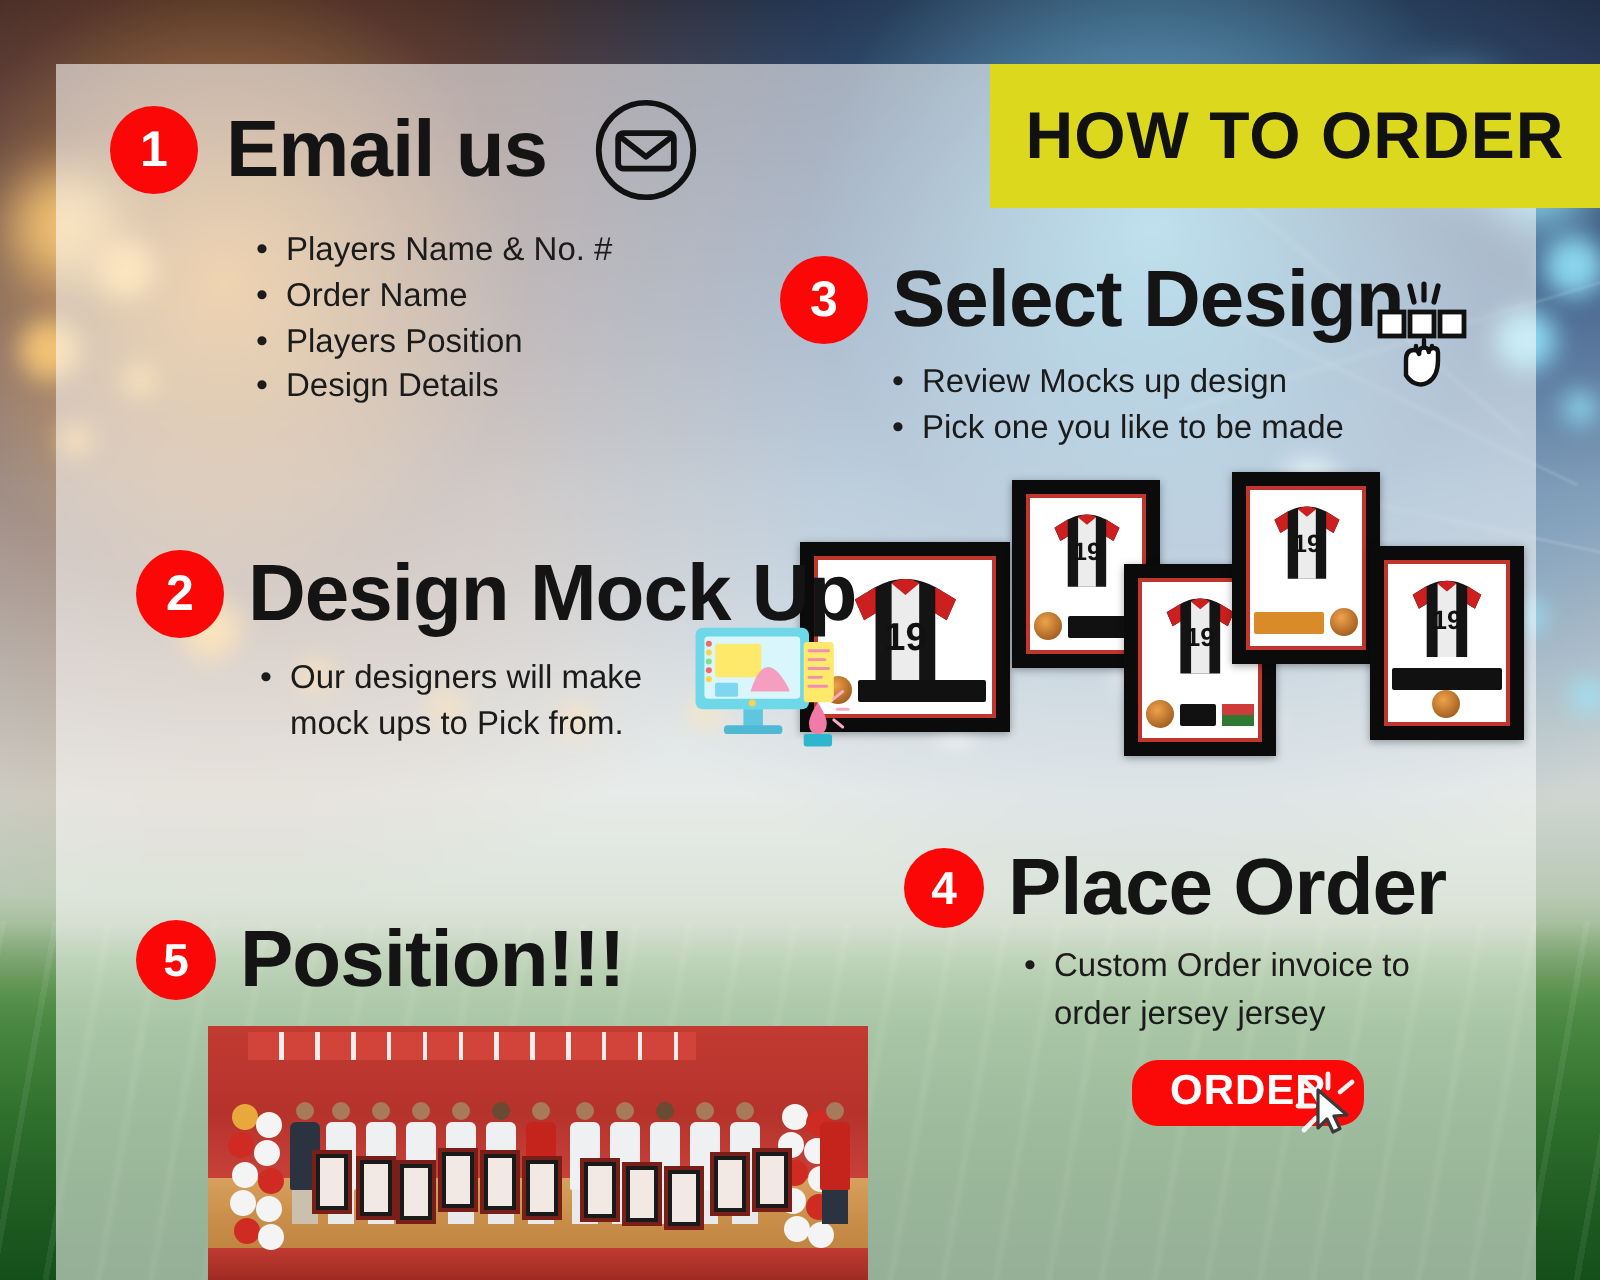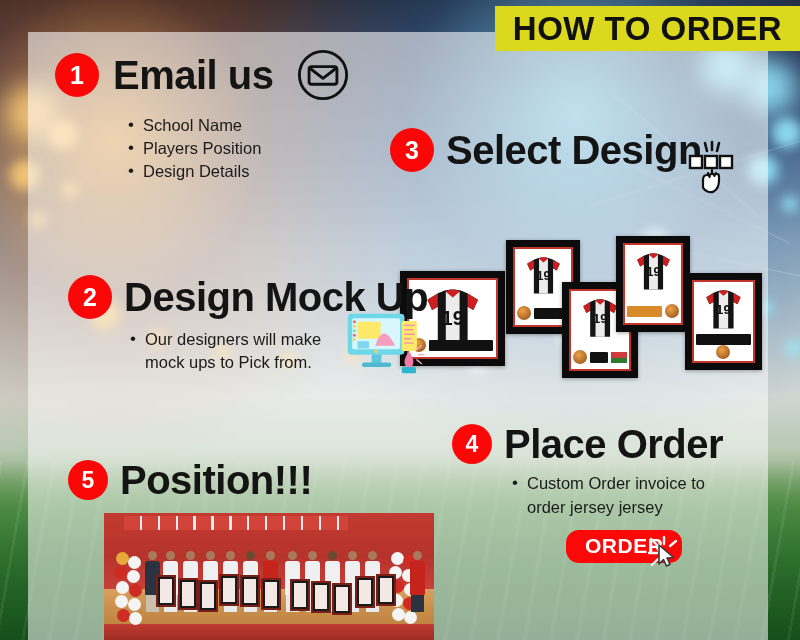--- a/index.html
+++ b/index.html
@@ -51,21 +51,21 @@
 
   
   .panel {
     position:absolute; left:28px; top:32px; width:740px; height:608px;
     background:linear-gradient(180deg, rgba(255,255,255,0.58) 0%, rgba(255,255,255,0.50) 45%, rgba(255,255,255,0.55) 100%);
     backdrop-filter:blur(1px);
   }
 
   
   .banner {
-    position:absolute; left:495px; top:6px; width:305px; height:45px;
+    position:absolute; left:495px; top:32px; width:305px; height:72px;
     background:#dbd81e;
     display:flex; align-items:center; justify-content:center;
     z-index:40;
   }
   .banner-text {
     font-size:33px; font-weight:bold; color:#111; letter-spacing:0.5px;
     font-family:"Liberation Sans", sans-serif;
   }
 
   
@@ -223,31 +223,36 @@
     <div class="step-head">
       <div class="badge">1</div>
       <div class="step-title">Email us</div>
       <svg class="mail-icon" viewBox="0 0 64 64">
         <circle cx="32" cy="32" r="28" fill="none" stroke="#111" stroke-width="3.4"></circle>
         <rect x="15.5" y="22" width="33" height="21" rx="3" fill="none" stroke="#111" stroke-width="3.4"></rect>
         <path d="M16.5 24 L32 36 L47.5 24" fill="none" stroke="#111" stroke-width="3.4" stroke-linecap="round" stroke-linejoin="round"></path>
       </svg>
     </div>
     <ul class="bullets">
-      <li>School Name</li>
+      <li>Players Name &amp; No. #</li>
+      <li>Order Name</li>
       <li>Players Position</li>
       <li>Design Details</li>
     </ul>
   </div>
 
   <div class="step" id="step3">
     <div class="step-head">
       <div class="badge">3</div>
       <div class="step-title">Select Design</div>
     </div>
+    <ul class="bullets">
+      <li>Review Mocks up design</li>
+      <li>Pick one you like to be made</li>
+    </ul>
   </div>
 
   <svg class="select-icon" viewBox="0 0 48 58">
     <rect x="2" y="16" width="12" height="12" fill="#fff" stroke="#111" stroke-width="2.4"></rect>
     <rect x="17" y="16" width="12" height="12" fill="#fff" stroke="#111" stroke-width="2.4"></rect>
     <rect x="32" y="16" width="12" height="12" fill="#fff" stroke="#111" stroke-width="2.4"></rect>
     <path d="M19 11 L17 3" stroke="#111" stroke-width="2.6" stroke-linecap="round"></path>
     <path d="M24 10 L24 2" stroke="#111" stroke-width="2.6" stroke-linecap="round"></path>
     <path d="M29 11 L31 3" stroke="#111" stroke-width="2.6" stroke-linecap="round"></path>
     <path d="M24 30 v9 M20 33 v6 M28 33 v6" stroke="#111" stroke-width="2.2" stroke-linecap="round" fill="none"></path>

